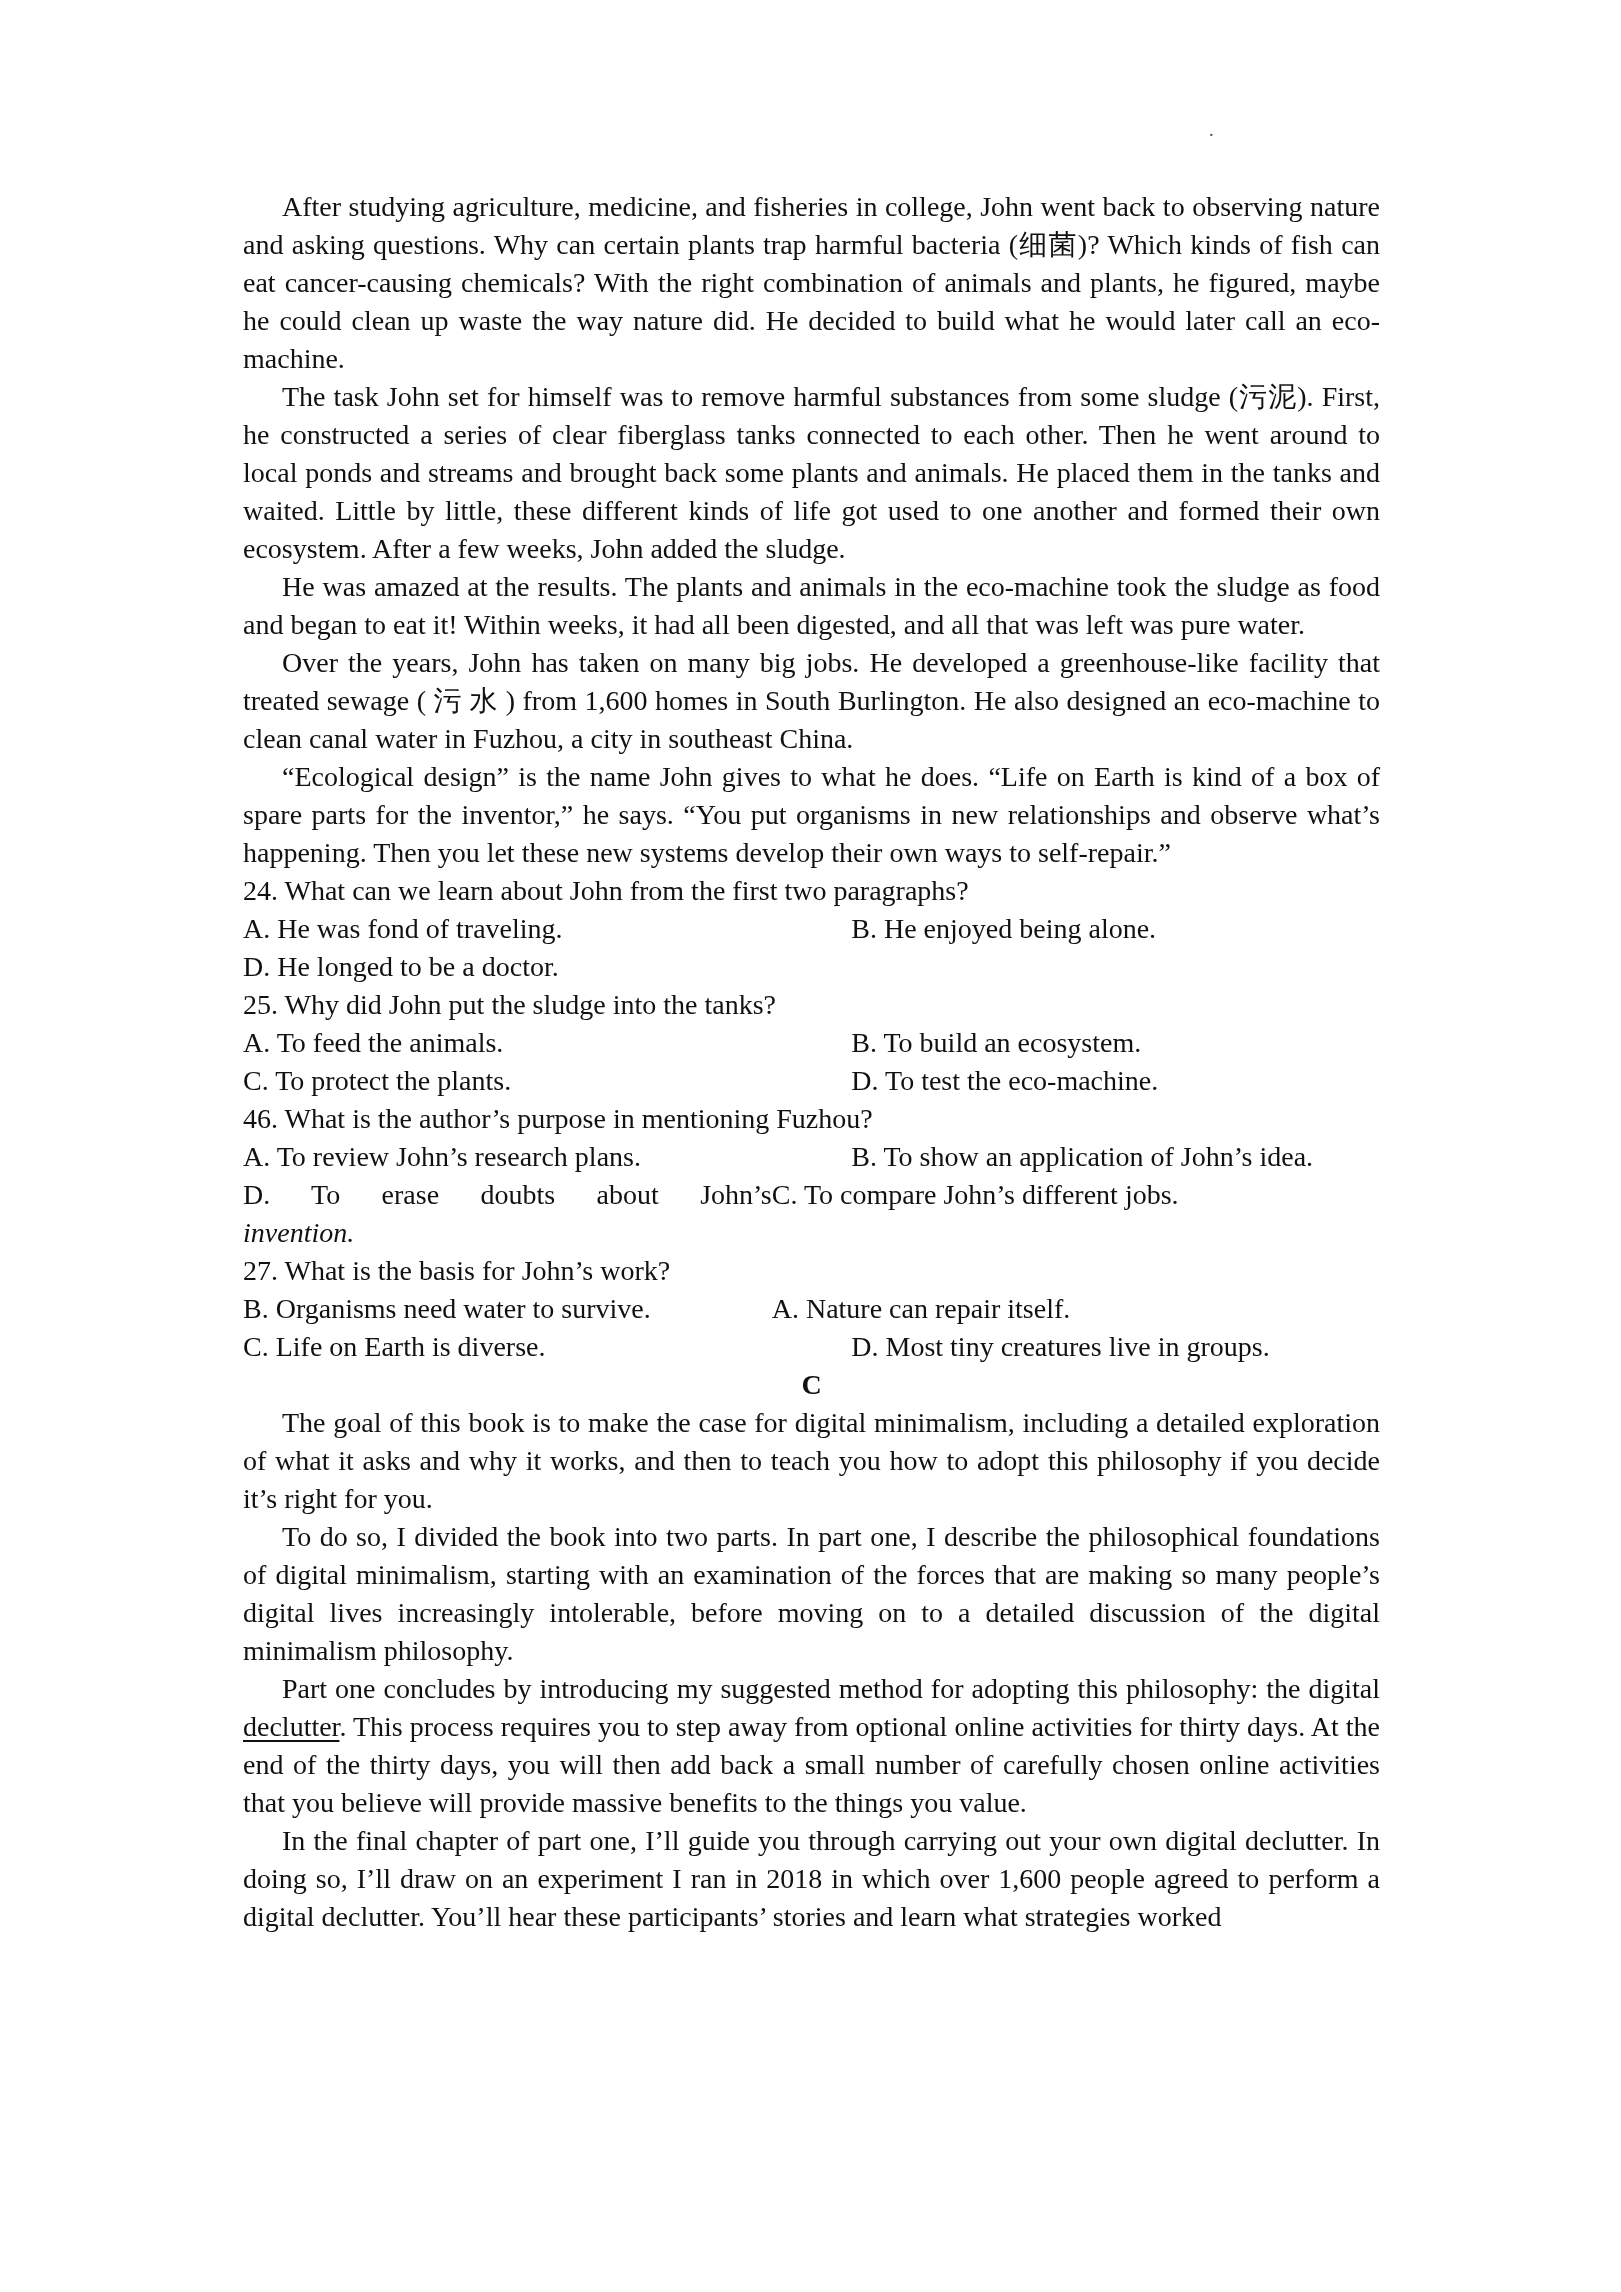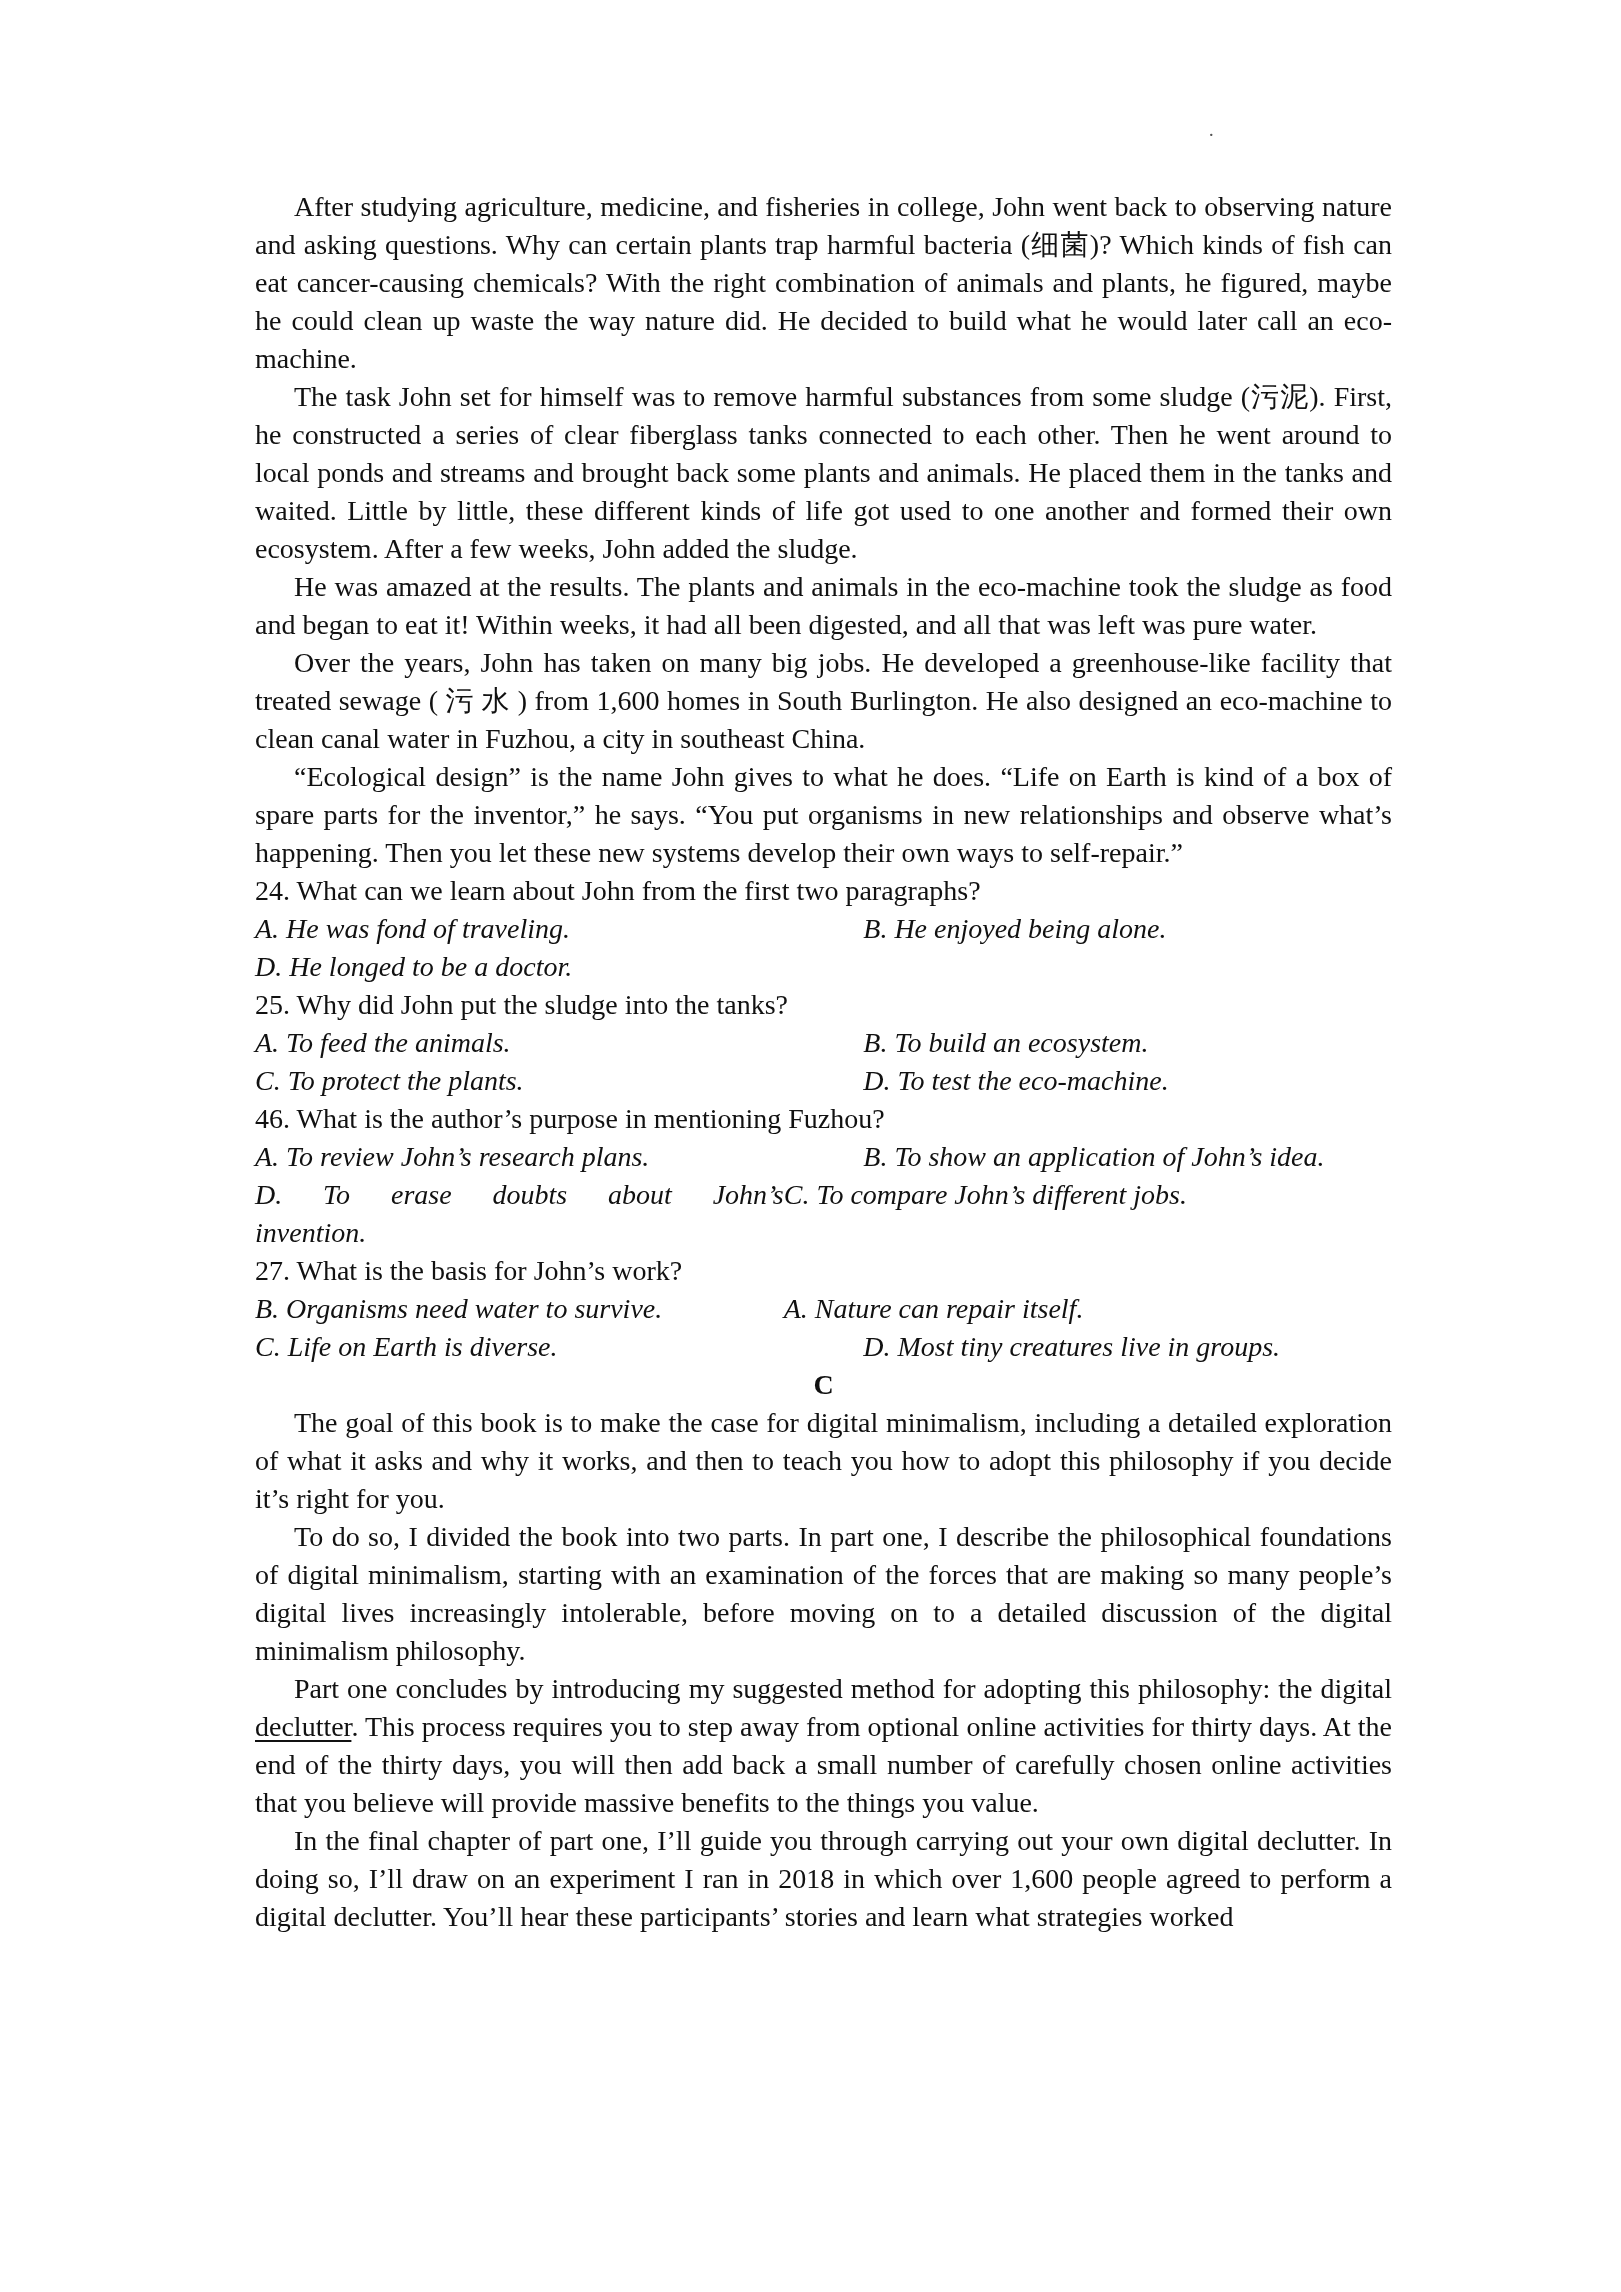--- a/index.html
+++ b/index.html
@@ -25,39 +25,37 @@
     line-height: 1;
   }
   .content {
     position: absolute;
     left: 243px;
     top: 188px;
     width: 1137px;
     font-size: 28px;
     line-height: 38px;
     text-align: justify;
-    margin-left: 12px;
   }
   .para {
     margin: 0;
     text-indent: 39px;
   }
   .para u {
     text-underline-offset: 3.9px;
   }
   .qstem {
     margin: 0;
     text-indent: 0;
   }
   .opt-row {
     display: flex;
   }
   .opt {
     display: block;
-    font-style: italic;
   }
   .opt.left {
     flex: 0 0 53.5%;
   }
   .opt.right {
     flex: 1 1 auto;
   }
   .opt.right.justify {
     text-align: justify;
     text-align-last: justify;

